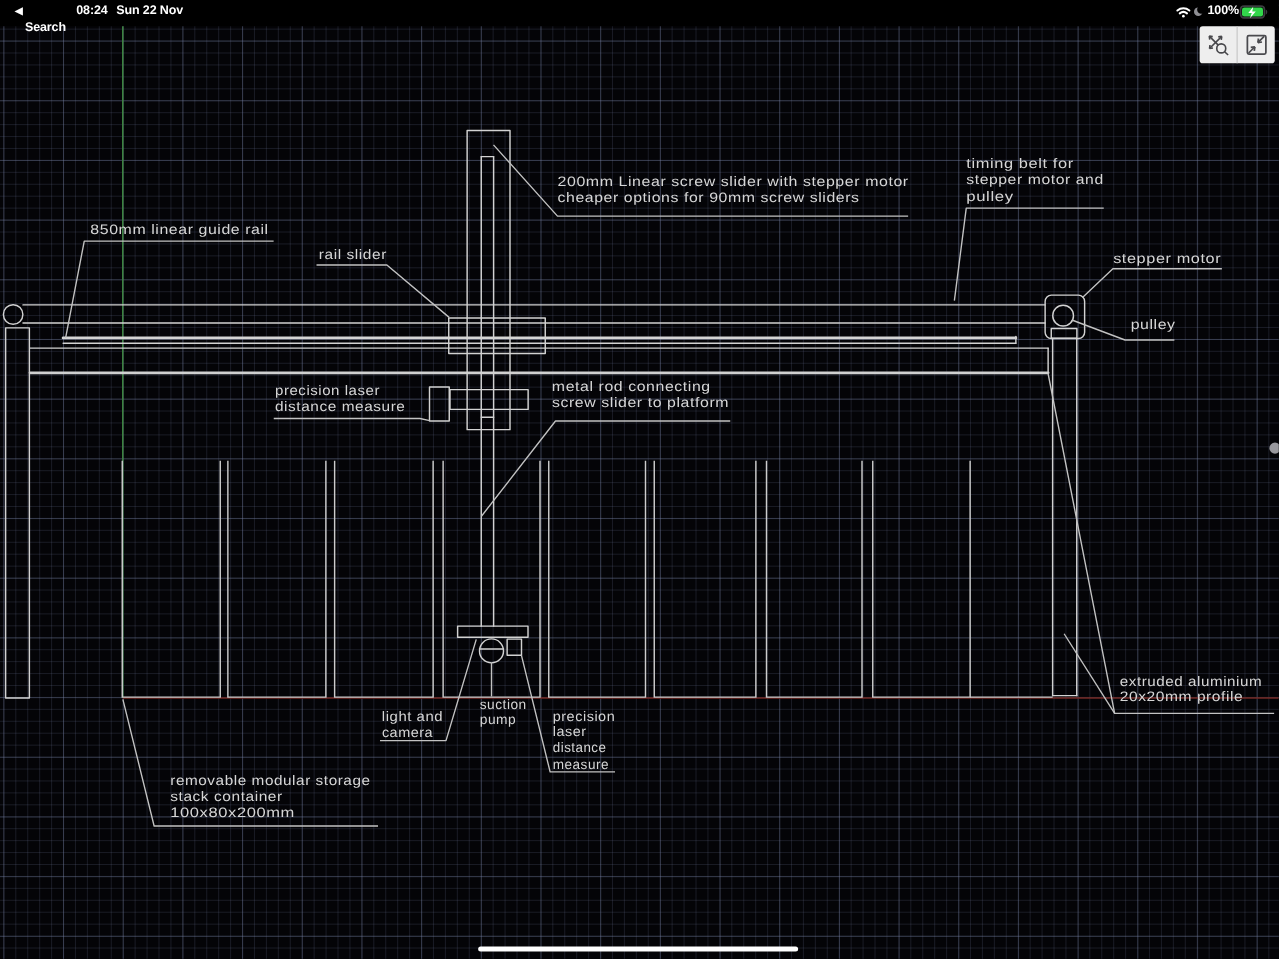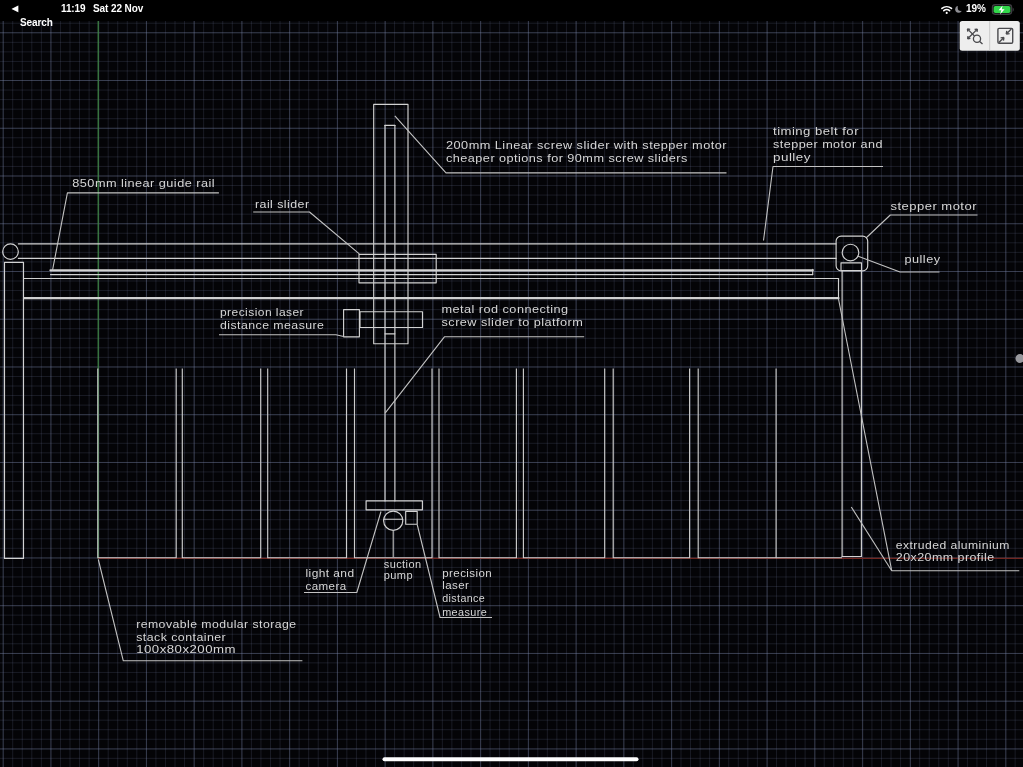--- a/index.html
+++ b/index.html
@@ -22,25 +22,25 @@
 </head>
 <body>
 <div id="screen">
 
   <div id="sbbg" style="position:absolute;left:0;top:0;width:1023px;height:21px;background:#000;"></div>
   <div id="statusbar">
 
     <div class="sb" style="left:12px;top:4px;font-size:8px;">◀</div>
       <div class="sb" style="left:20px;top:3px;margin-top:14px;">Search</div>
 
-    <div class="sb" style="left:61px;top:3px;">11:19</div>
-
-    <div class="sb" style="left:93px;top:3px;">Sat 22 Nov</div>
-
-    <div class="sb" style="left:966px;top:3px;font-weight:600;">19%</div>
+    <div class="sb" style="left:61px;top:3px;">08:24</div>
+
+    <div class="sb" style="left:93px;top:3px;">Sun 22 Nov</div>
+
+    <div class="sb" style="left:966px;top:3px;font-weight:600;">100%</div>
   </div>
 
   <svg width="1023" height="767" viewBox="0 0 1023 767">
 
     <g stroke="#ffffff" fill="none" stroke-width="1.6" stroke-linecap="round">
       <path d="M941.9 8.4 a 7.6 7.6 0 0 1 9.6 0"></path>
       <path d="M943.8 10.7 a 4.6 4.6 0 0 1 5.8 0"></path>
       <circle cx="946.7" cy="12.9" r="1.05" fill="#fff" stroke="none"></circle>
     </g>
 

